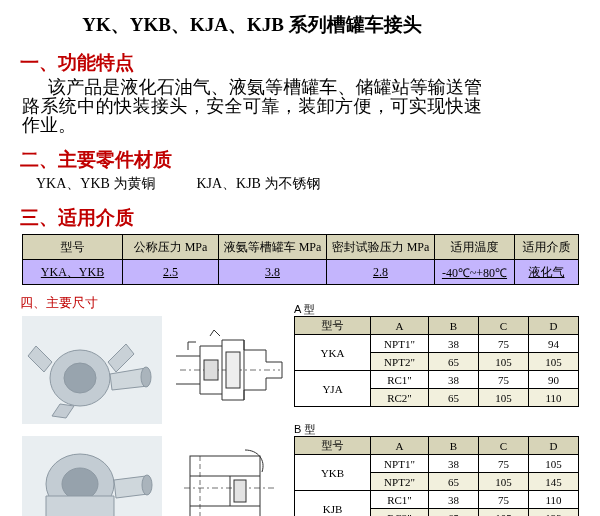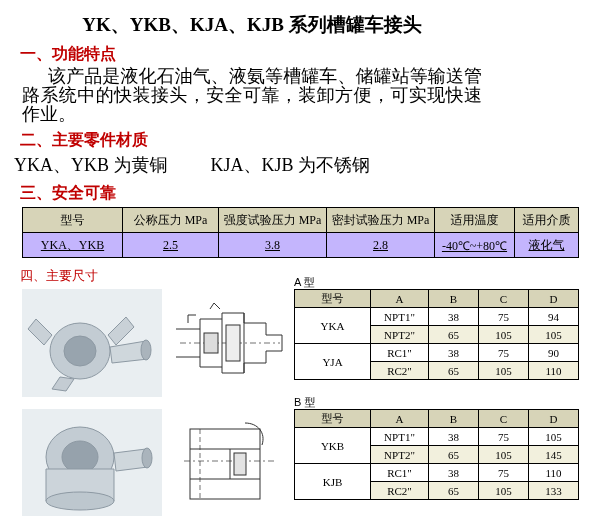--- a/index.html
+++ b/index.html
@@ -24,37 +24,37 @@
     text-align: center;
     font-size: 19px;
     font-weight: bold;
     letter-spacing: 0px;
     padding-top: 12px;
     font-family: "Liberation Serif", serif;
   }
   .section-head {
     color: #c00000;
     font-weight: bold;
-    font-size: 16px;
-    margin: 6px 0 2px 20px;
+    font-size: 19px;
+    margin: 12px 0 2px 20px;
     font-family: Liberation Mono, monospace;
   }
   .para {
     font-size: 18px;
     line-height: 19px;
     margin: 0 22px 0 22px;
     text-align: justify;
   }
   .para .indent {
     padding-left: 26px;
     display: inline-block;
   }
   .materials {
-    font-size: 18px;
-    margin: 2px 0 0 14px;
+    font-size: 14px;
+    margin: 2px 0 0 36px;
   }
   .materials .gap {
     display: inline-block;
     width: 34px;
   }
   
   table.perf {
     border-collapse: collapse;
     margin-left: 22px;
     margin-top: 3px;
@@ -158,36 +158,36 @@
   <div class="section-head">一、功能特点</div>
   <div class="para"><span class="indent"></span><span>该产品是液化石油气、液氨等槽罐车、储罐站等输送管路系统中的快装接头，安全可靠，装卸方便，可实现快速作业。</span></div>
 
   <div class="section-head">二、主要零件材质</div>
   <div class="materials">
     <span>YKA、YKB 为黄铜</span>
     <span class="gap"></span>
     <span>KJA、KJB 为不锈钢</span>
   </div>
 
-  <div class="section-head">三、安全可靠</div>
+  <div class="section-head">三、适用介质</div>
 
   <table class="perf">
     <colgroup>
       <col style="width:100px">
       <col style="width:96px">
       <col style="width:108px">
       <col style="width:108px">
       <col style="width:80px">
       <col style="width:64px">
     </colgroup>
     <thead>
       <tr>
         <th>型号</th>
         <th>公称压力 MPa</th>
-        <th>强度试验压力 MPa</th>
+        <th>液氨等槽罐车 MPa</th>
         <th>密封试验压力 MPa</th>
         <th>适用温度</th>
         <th>适用介质</th>
       </tr>
     </thead>
     <tbody>
       <tr class="row-a">
         <td>YKA、YKB</td>
         <td>2.5</td>
         <td>3.8</td>

